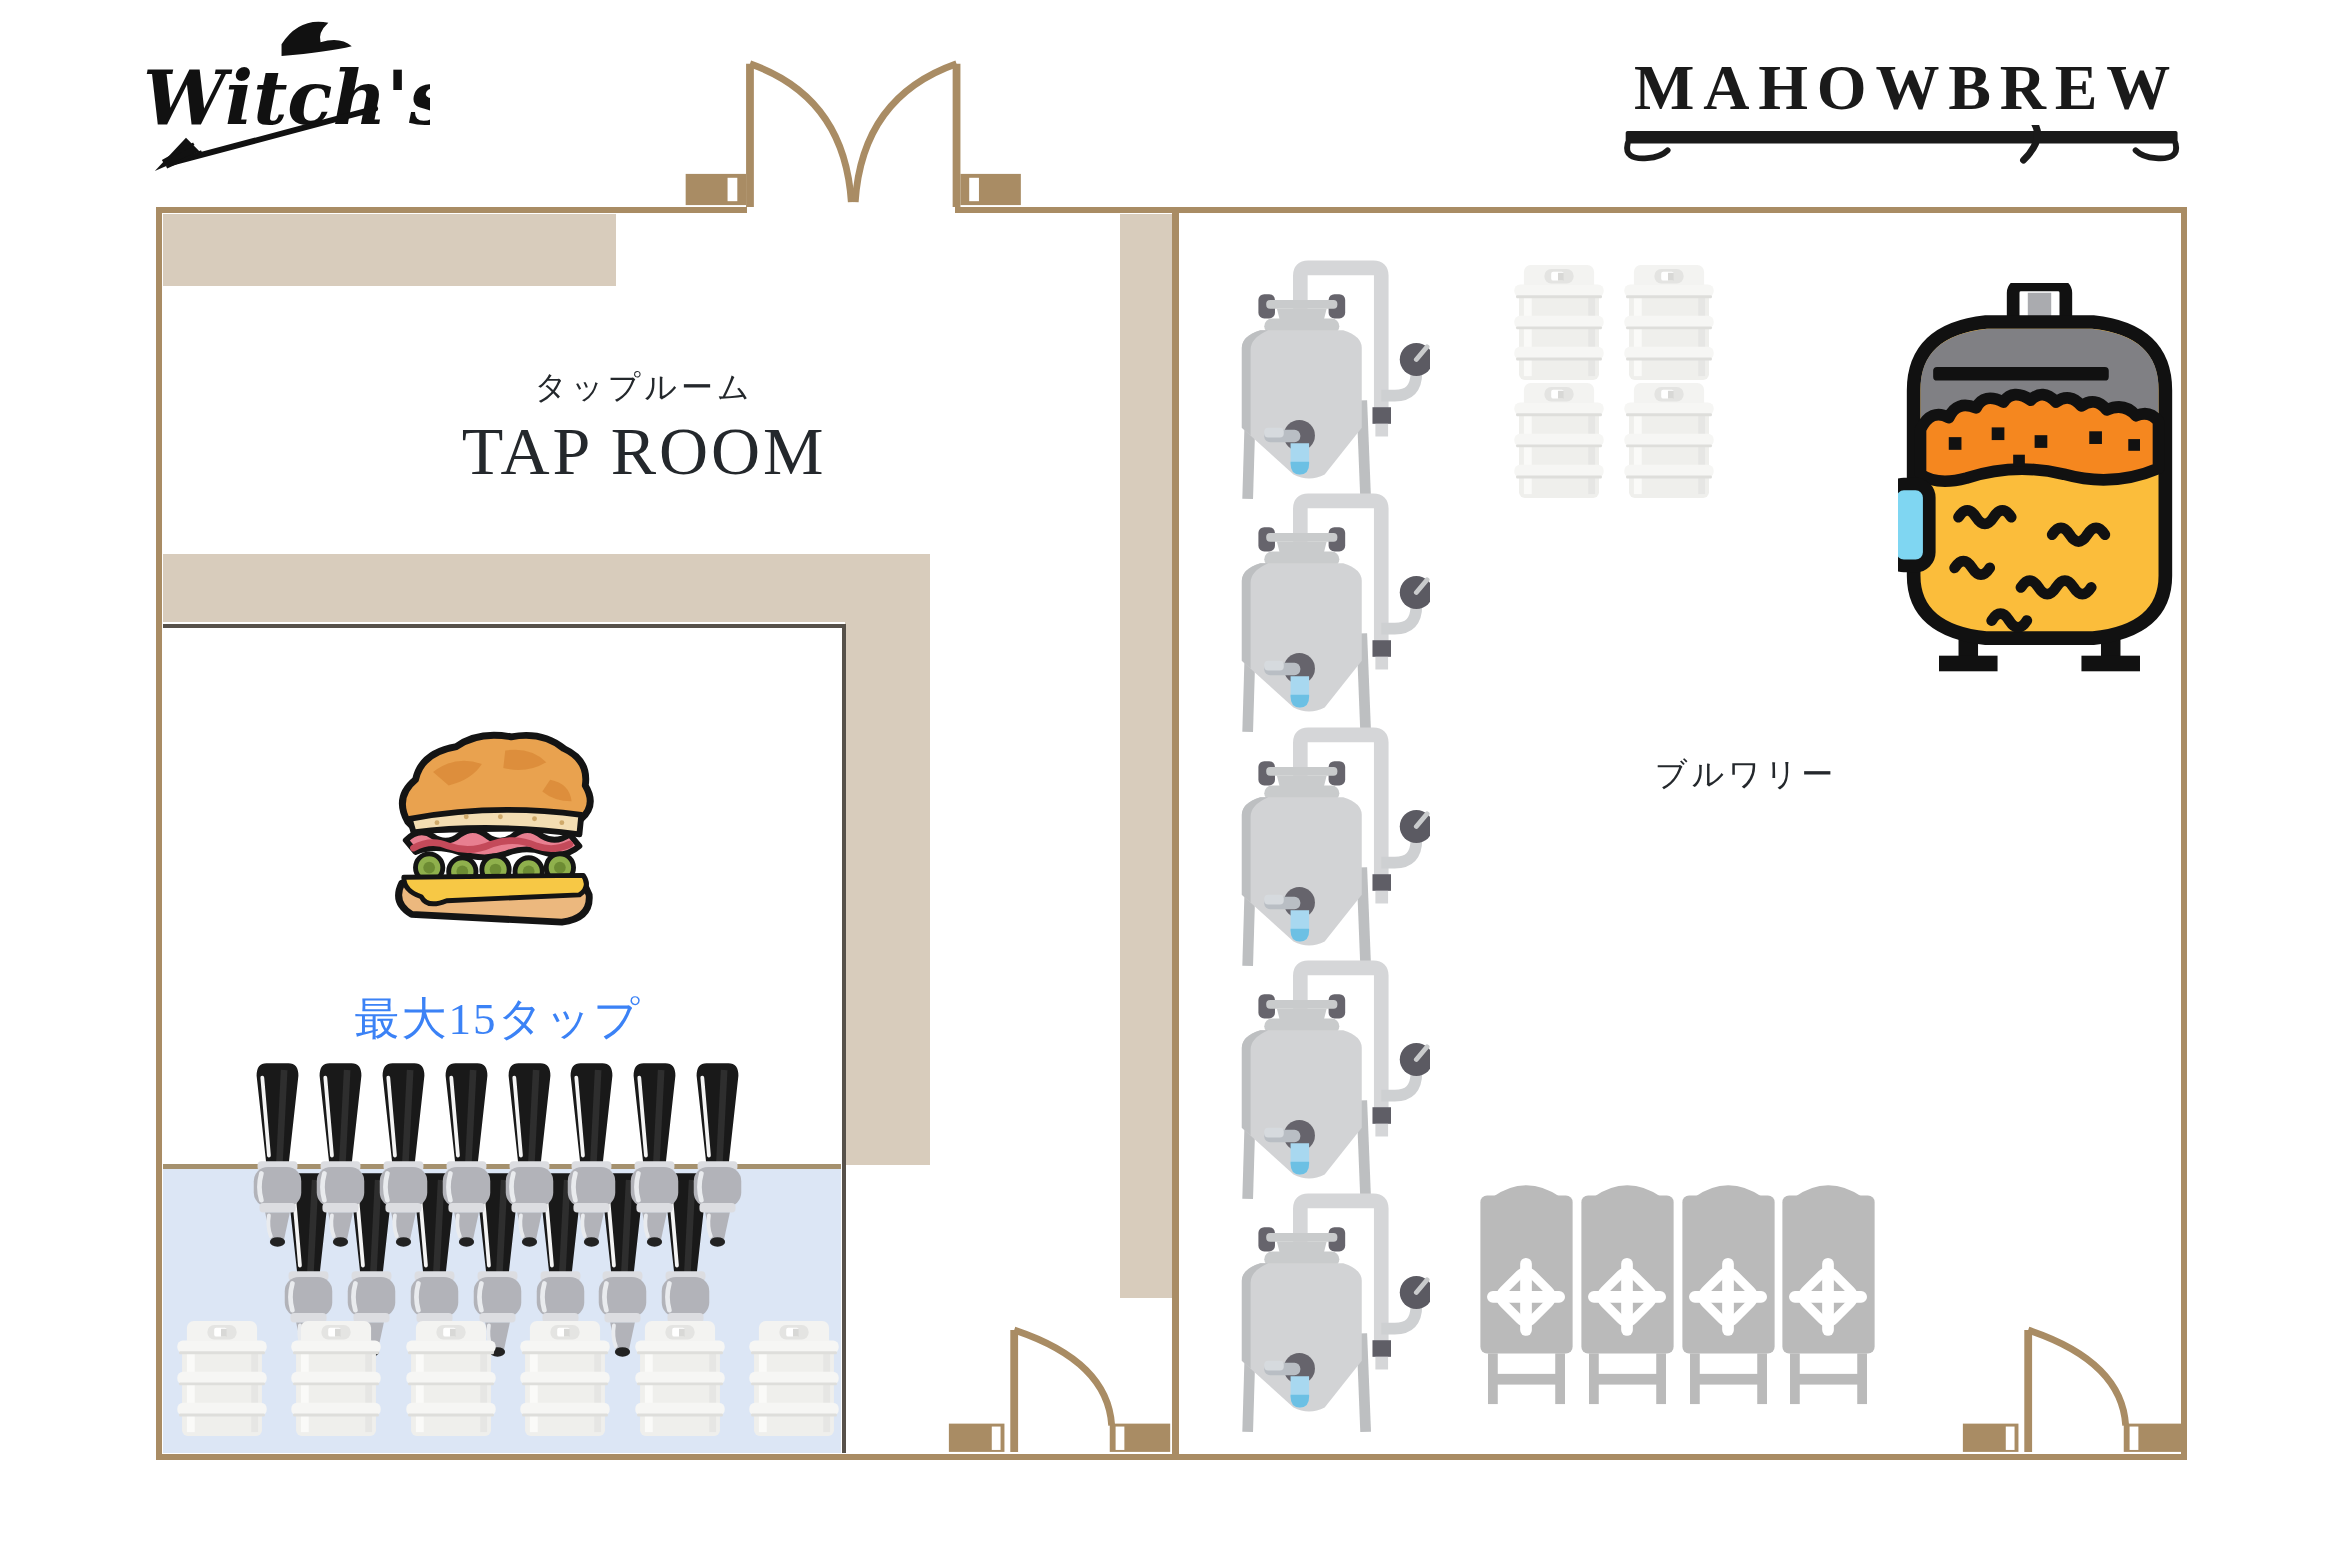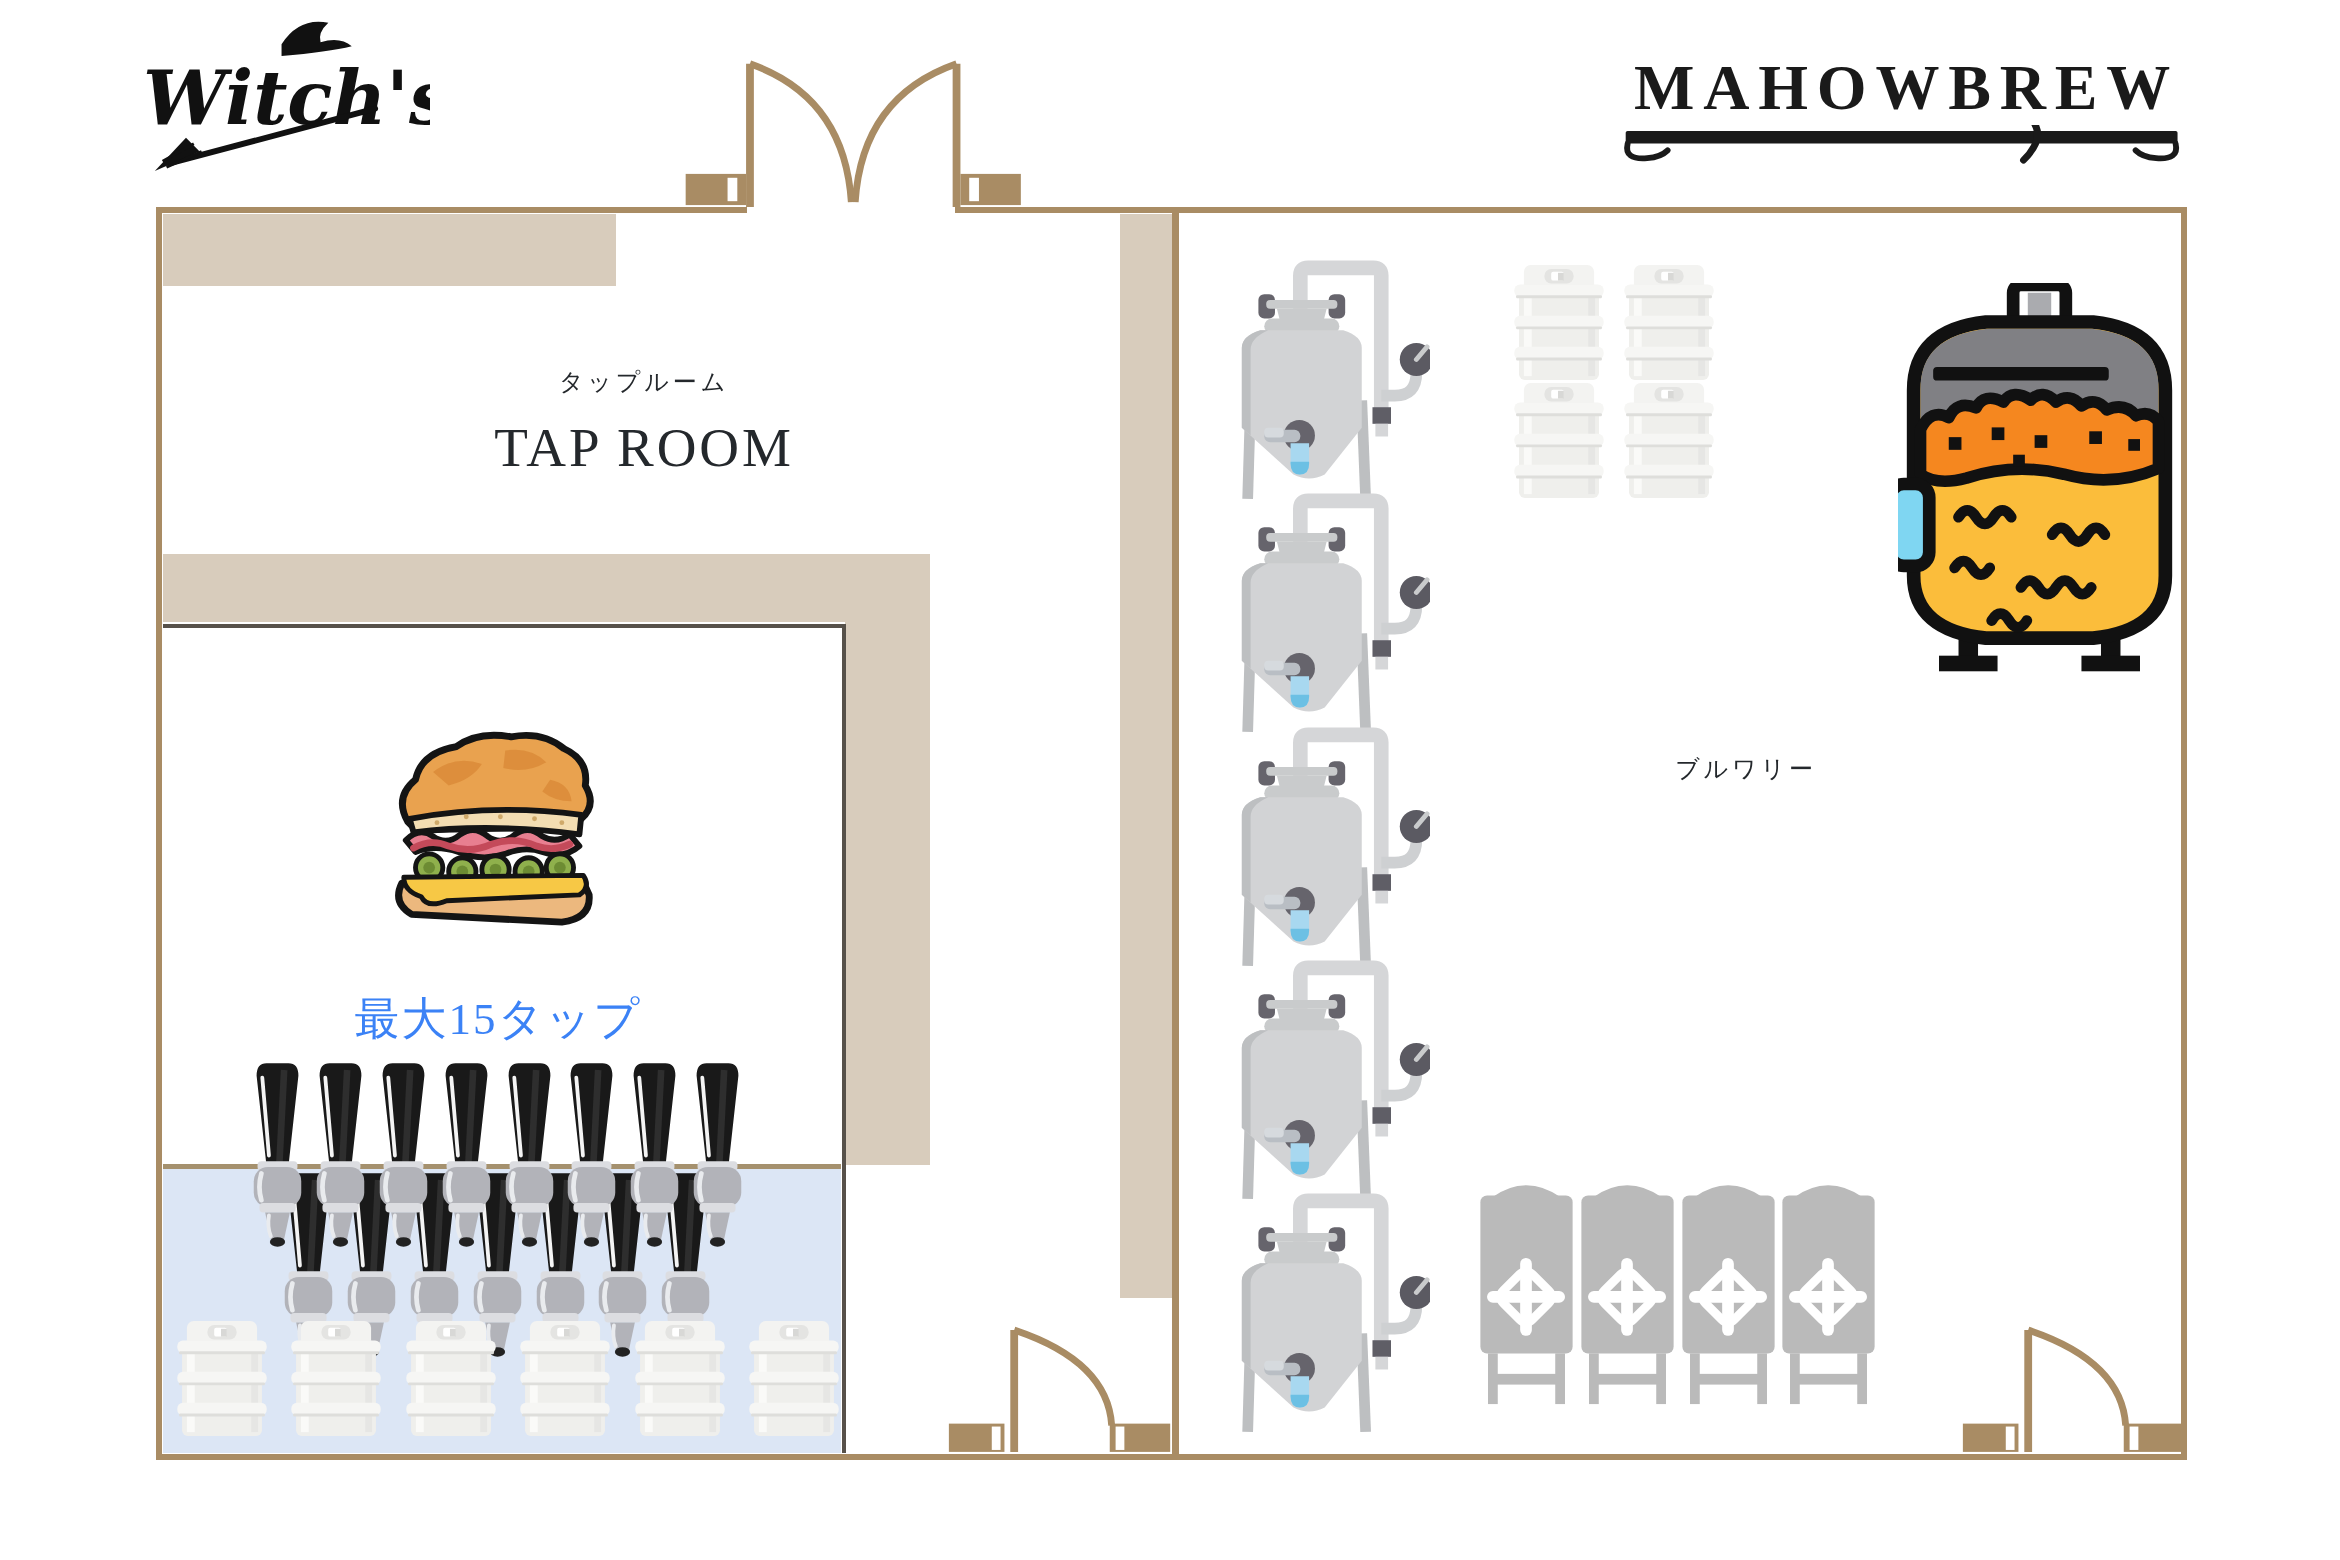--- a/index.html
+++ b/index.html
@@ -15,22 +15,22 @@
   
   .inner-room{position:absolute;left:163px;top:624px;width:683px;height:829px;box-sizing:border-box;
               border-top:4.9px solid #57514a;border-right:4.9px solid #57514a;}
   .bar-counter{position:absolute;left:163px;top:1169px;width:678px;height:284px;background:#dce6f5;}
   .bar-line{position:absolute;left:163px;top:1164px;width:678px;height:4.9px;background:#a5916e;}
 
   
   .brand{position:absolute;left:1614px;top:51px;width:585px;text-align:center;}
   .brand-title{font-size:64px;font-weight:bold;letter-spacing:8.8px;color:#1a1a1a;white-space:nowrap;}
   .room-label{position:absolute;text-align:center;}
-  .label-jp{font-size:24px;letter-spacing:3.9px;color:#24282c;}
-  .label-en{font-size:55px;letter-spacing:2.9px;color:#24282c;margin-top:18px;}
+  .label-jp{font-size:32px;letter-spacing:3.9px;color:#24282c;}
+  .label-en{font-size:68px;letter-spacing:2.9px;color:#24282c;margin-top:2px;}
   .taps-note{position:absolute;left:254px;top:989px;width:488px;text-align:center;
              font-size:45px;letter-spacing:2px;color:#3b82f6;}
 
   
   .taps-row{position:absolute;display:flex;gap:5.9px;}
   .taps-back{left:249px;top:1058px;}
   .taps-front{left:280px;top:1168px;}
   .tap-svg{width:57px;height:195px;flex:0 0 auto;}
 
   .keg-row{position:absolute;left:177px;top:1321px;display:flex;gap:24.4px;}

